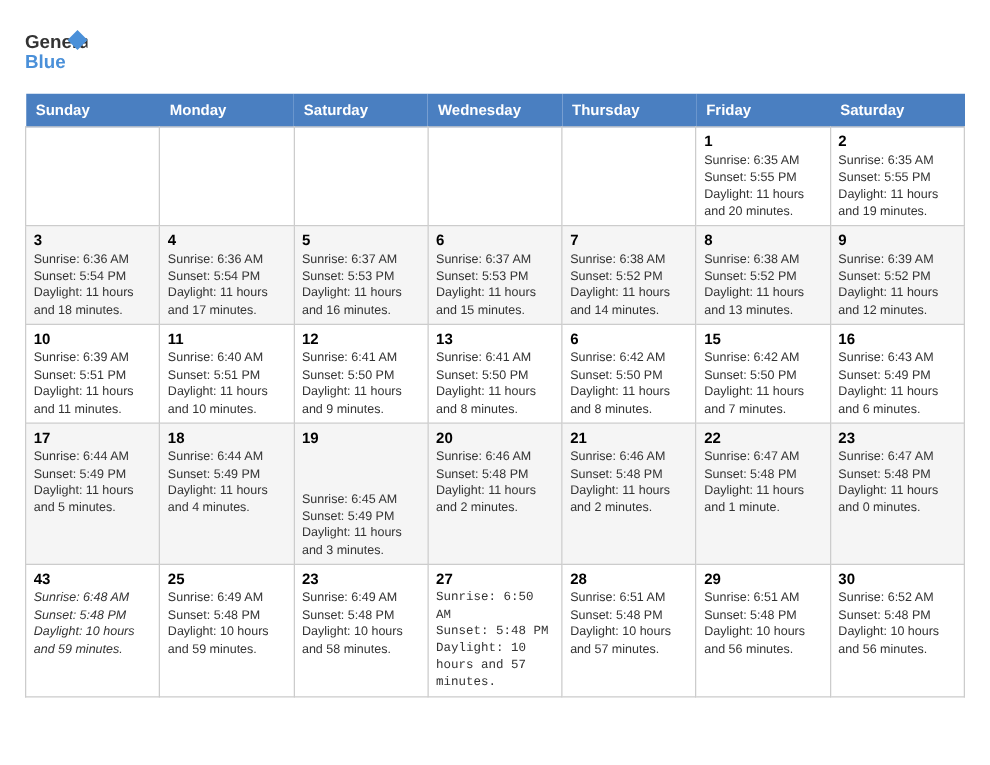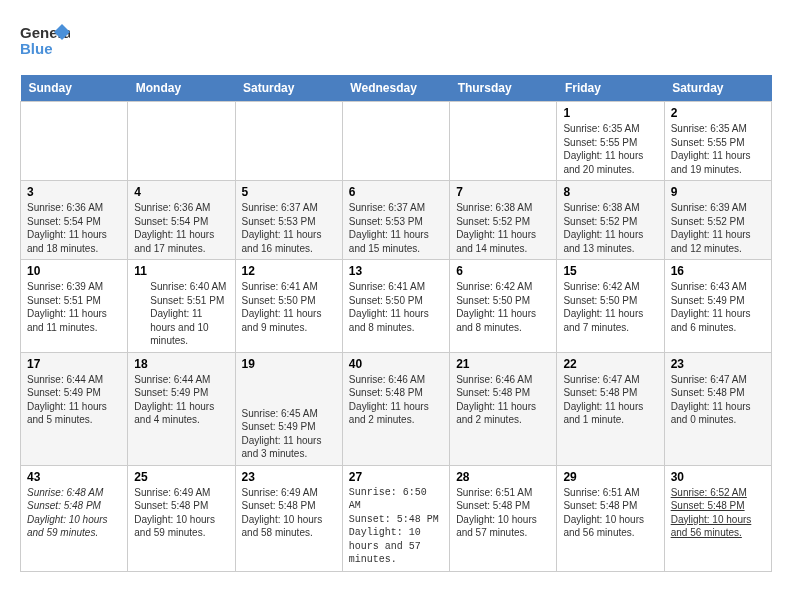--- a/index.html
+++ b/index.html
@@ -167,21 +167,21 @@
       </tr>
       <tr>
         <td>
           <span class="day-num">10</span>
           <div class="day-info" style="white-space: pre-line;">Sunrise: 6:39 AM
 Sunset: 5:51 PM
 Daylight: 11 hours and 11 minutes.</div>
         </td>
         <td>
           <span class="day-num">11</span>
-          <div class="day-info" style="white-space: pre-line; margin-left: 16px;">Sunrise: 6:40 AM
+          <div class="day-info" style="white-space: pre-line;">Sunrise: 6:40 AM
 Sunset: 5:51 PM
 Daylight: 11 hours and 10 minutes.</div>
         </td>
         <td>
           <span class="day-num">12</span>
           <div class="day-info" style="white-space: pre-line;">Sunrise: 6:41 AM
 Sunset: 5:50 PM
 Daylight: 11 hours and 9 minutes.</div>
         </td>
         <td>
@@ -222,21 +222,21 @@
 Sunset: 5:49 PM
 Daylight: 11 hours and 4 minutes.</div>
         </td>
         <td>
           <span class="day-num">19</span>
           <div class="day-info" style="white-space: pre-line; margin-top: 36px;">Sunrise: 6:45 AM
 Sunset: 5:49 PM
 Daylight: 11 hours and 3 minutes.</div>
         </td>
         <td>
-          <span class="day-num">40</span>
+          <span class="day-num">20</span>
           <div class="day-info" style="white-space: pre-line;">Sunrise: 6:46 AM
 Sunset: 5:48 PM
 Daylight: 11 hours and 2 minutes.</div>
         </td>
         <td>
           <span class="day-num">21</span>
           <div class="day-info" style="white-space: pre-line;">Sunrise: 6:46 AM
 Sunset: 5:48 PM
 Daylight: 11 hours and 2 minutes.</div>
         </td>
@@ -285,19 +285,19 @@
 Daylight: 10 hours and 57 minutes.</div>
         </td>
         <td>
           <span class="day-num">29</span>
           <div class="day-info" style="white-space: pre-line;">Sunrise: 6:51 AM
 Sunset: 5:48 PM
 Daylight: 10 hours and 56 minutes.</div>
         </td>
         <td>
           <span class="day-num">30</span>
-          <div class="day-info" style="white-space: pre-line; text-decoration: underline;">Sunrise: 6:52 AM
+          <div class="day-info" style="white-space: pre-line;">Sunrise: 6:52 AM
 Sunset: 5:48 PM
 Daylight: 10 hours and 56 minutes.</div>
         </td>
       </tr>
     </tbody>
 </table>
 
 </body></html>

